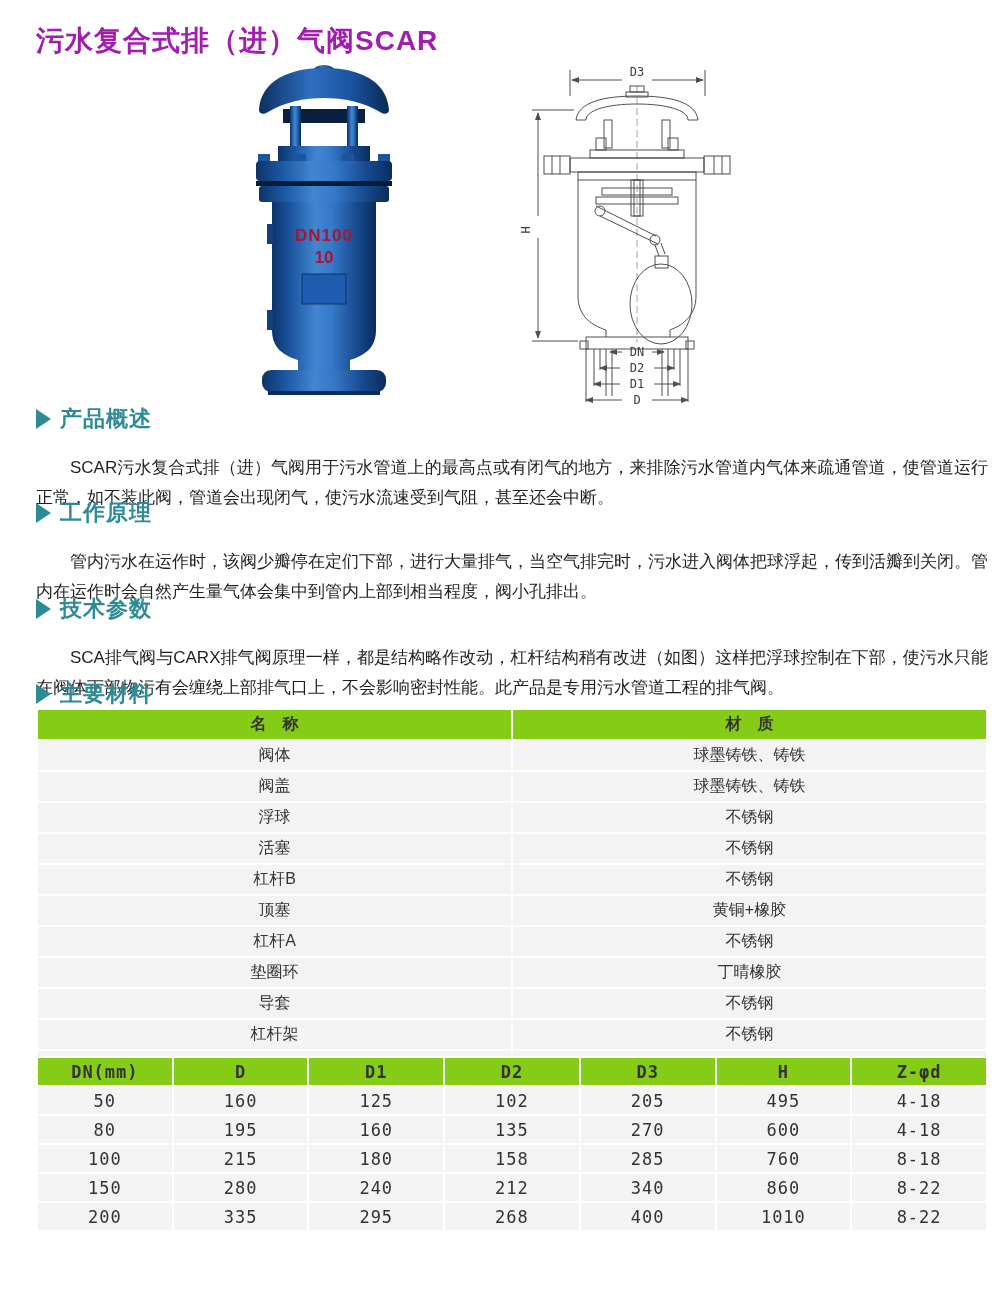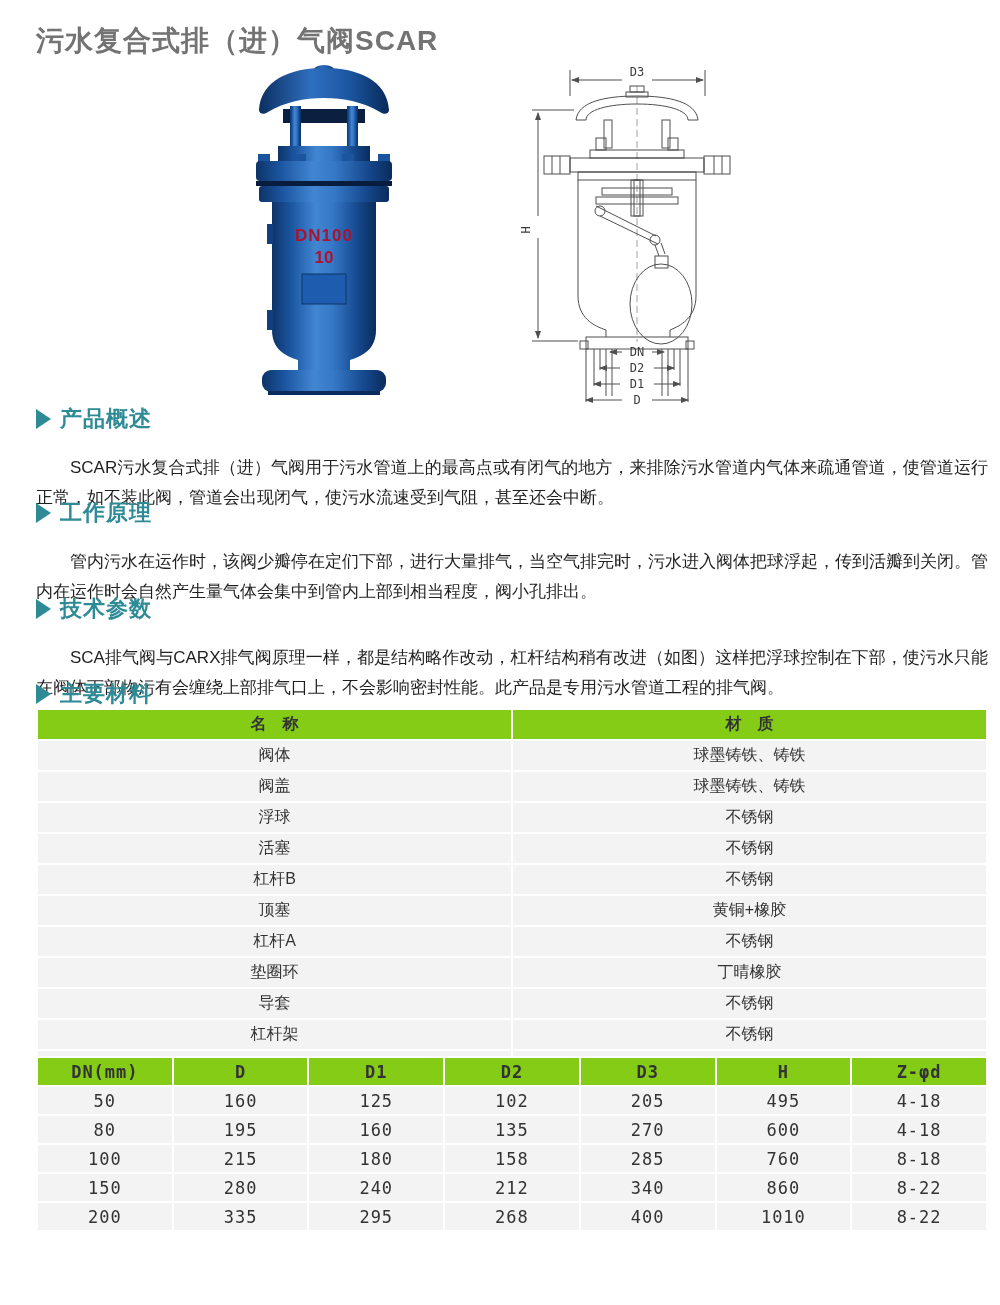--- a/index.html
+++ b/index.html
@@ -3,21 +3,21 @@
 <meta charset="utf-8">
 <style>
   html,body{margin:0;padding:0;}
   body{
     width:1000px;height:1305px;background:#ffffff;position:relative;
     font-family:"Liberation Sans", sans-serif;color:#1c1c1c;overflow:hidden;
   }
   .abs{position:absolute;}
   
   .page-title{
-    left:36px;top:22px;font-size:28px;font-weight:bold;color:#737373;
+    left:36px;top:22px;font-size:28px;font-weight:bold;color:#a21caf;
     letter-spacing:1px;
   }
   
   .figures{left:0;top:58px;width:1000px;height:350px;}
   
   .section{left:36px;width:952px;}
   .sec-head{display:flex;align-items:center;gap:9px;}
   .tri{width:0;height:0;border-left:15px solid #2e8b96;
        border-top:10px solid transparent;border-bottom:10px solid transparent;}
   .sec-title{font-size:22px;font-weight:bold;color:#2e8b96;letter-spacing:1px;}

